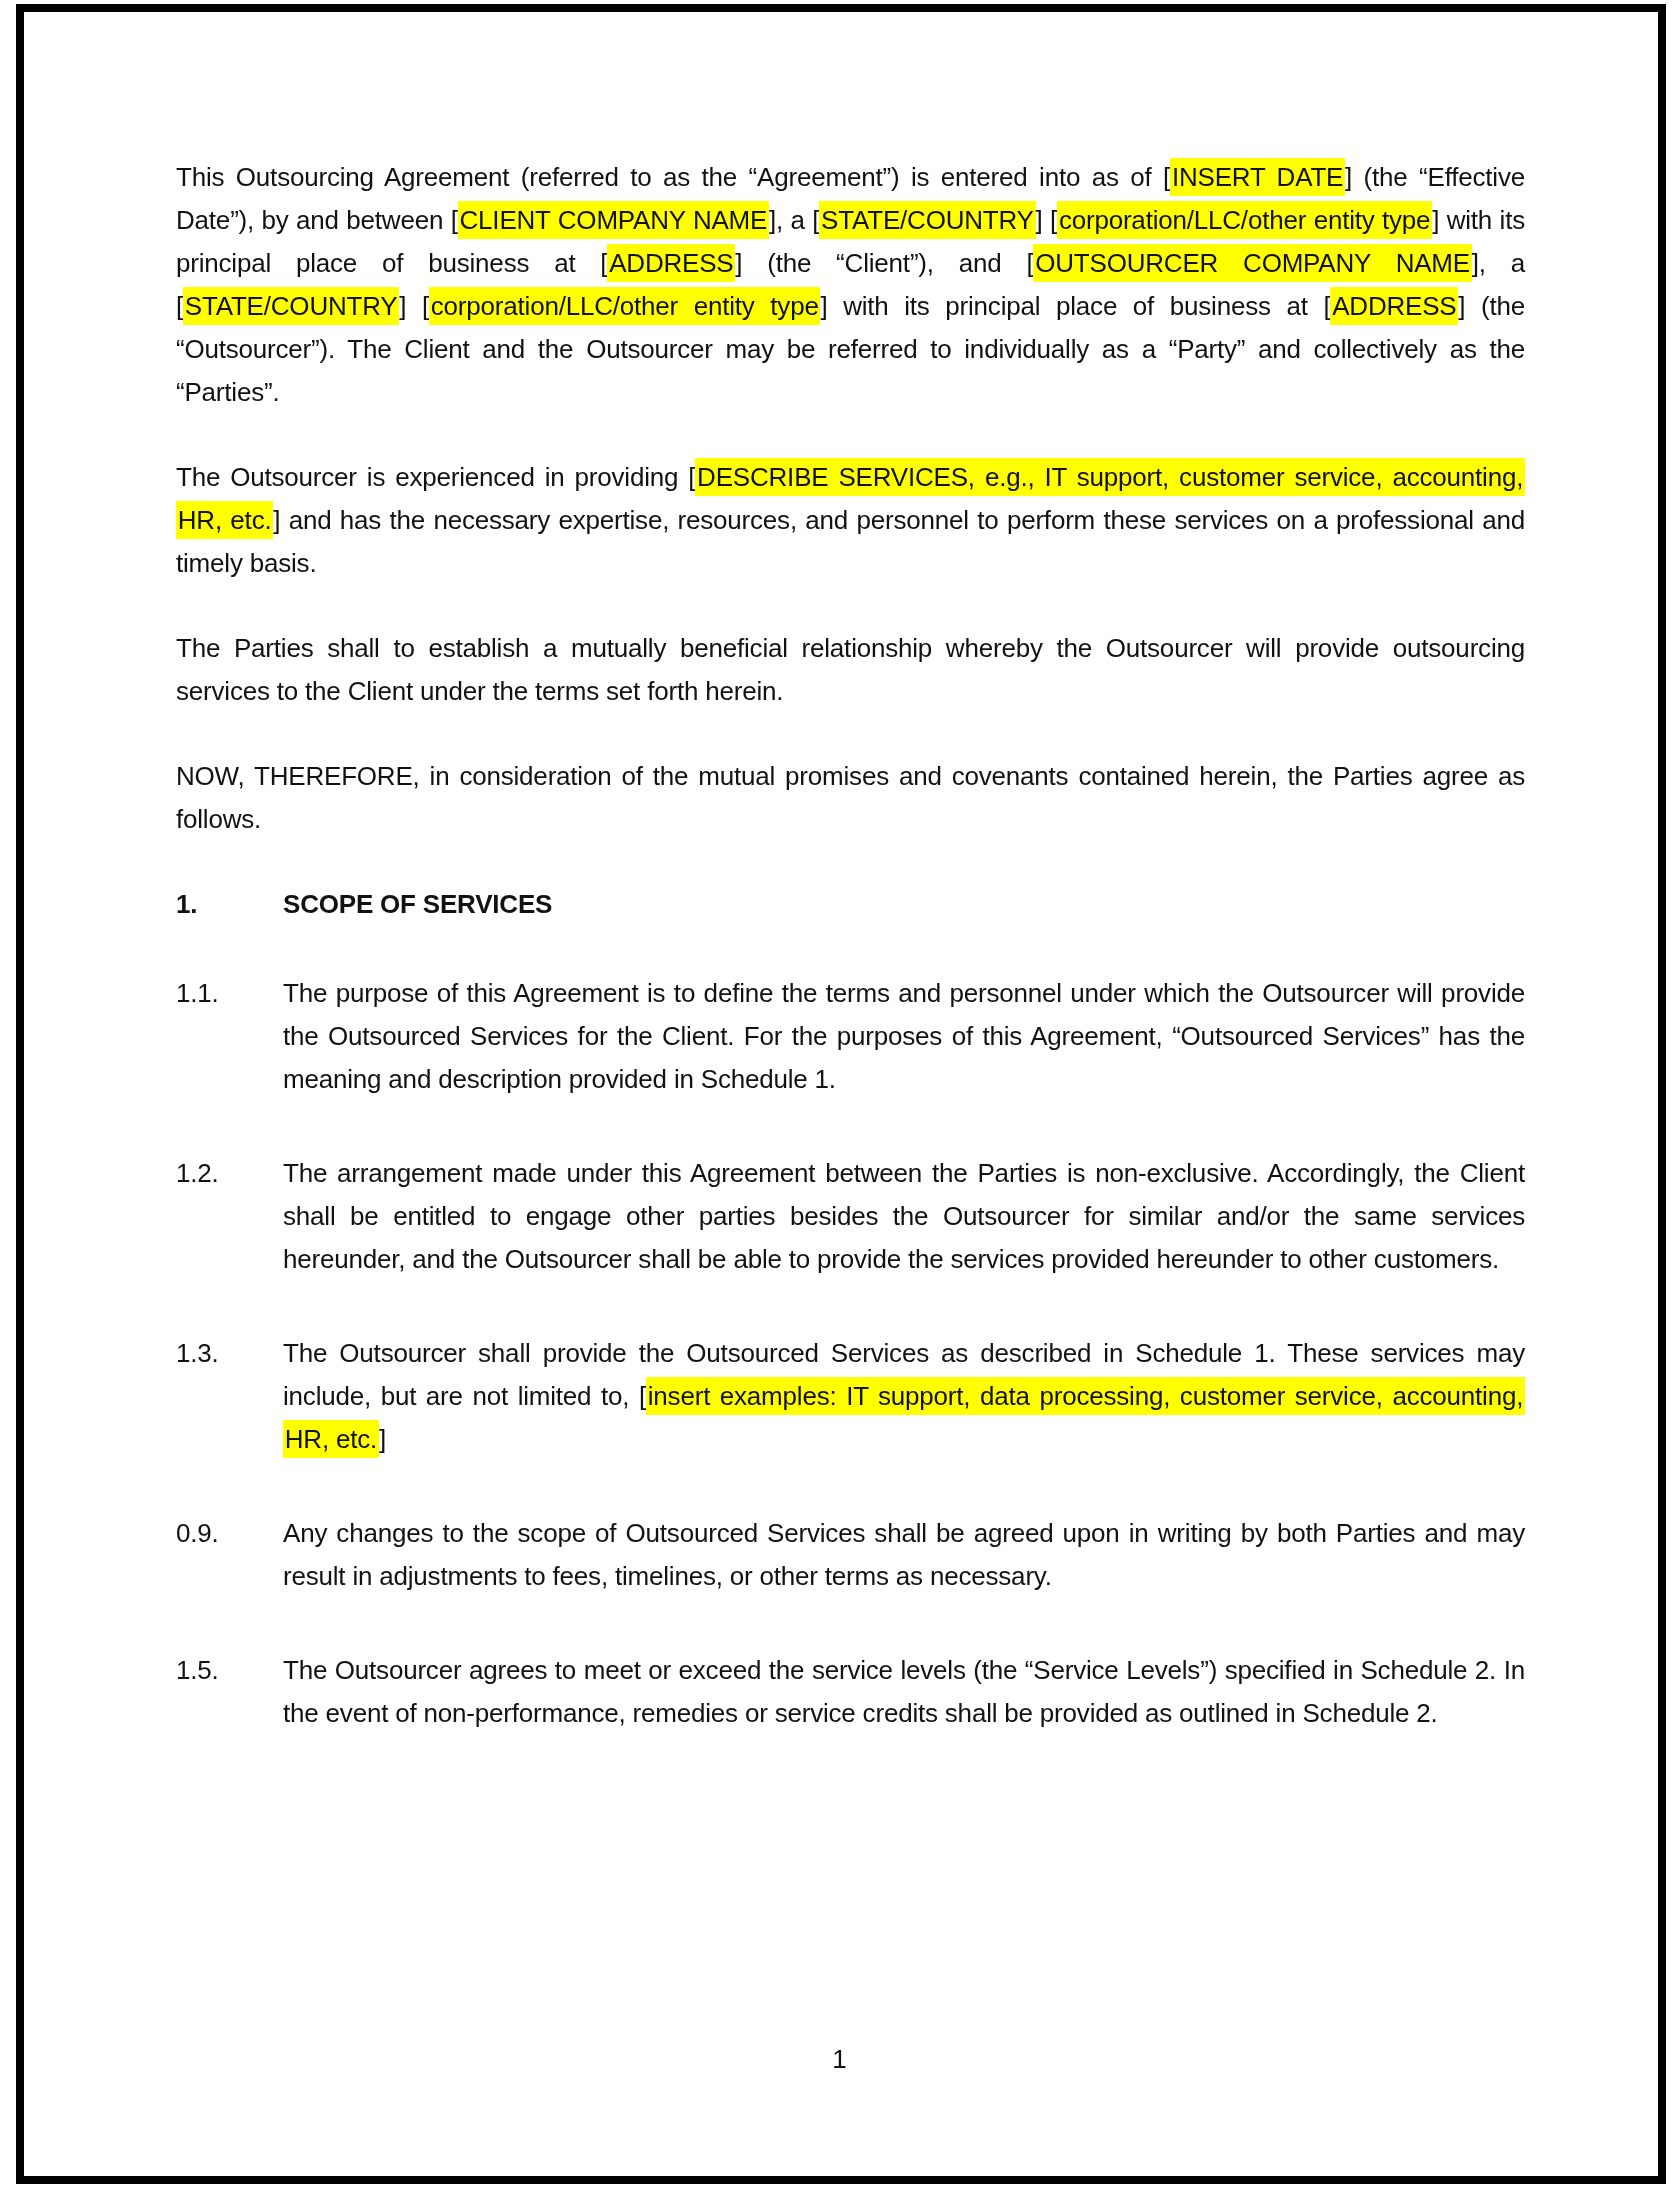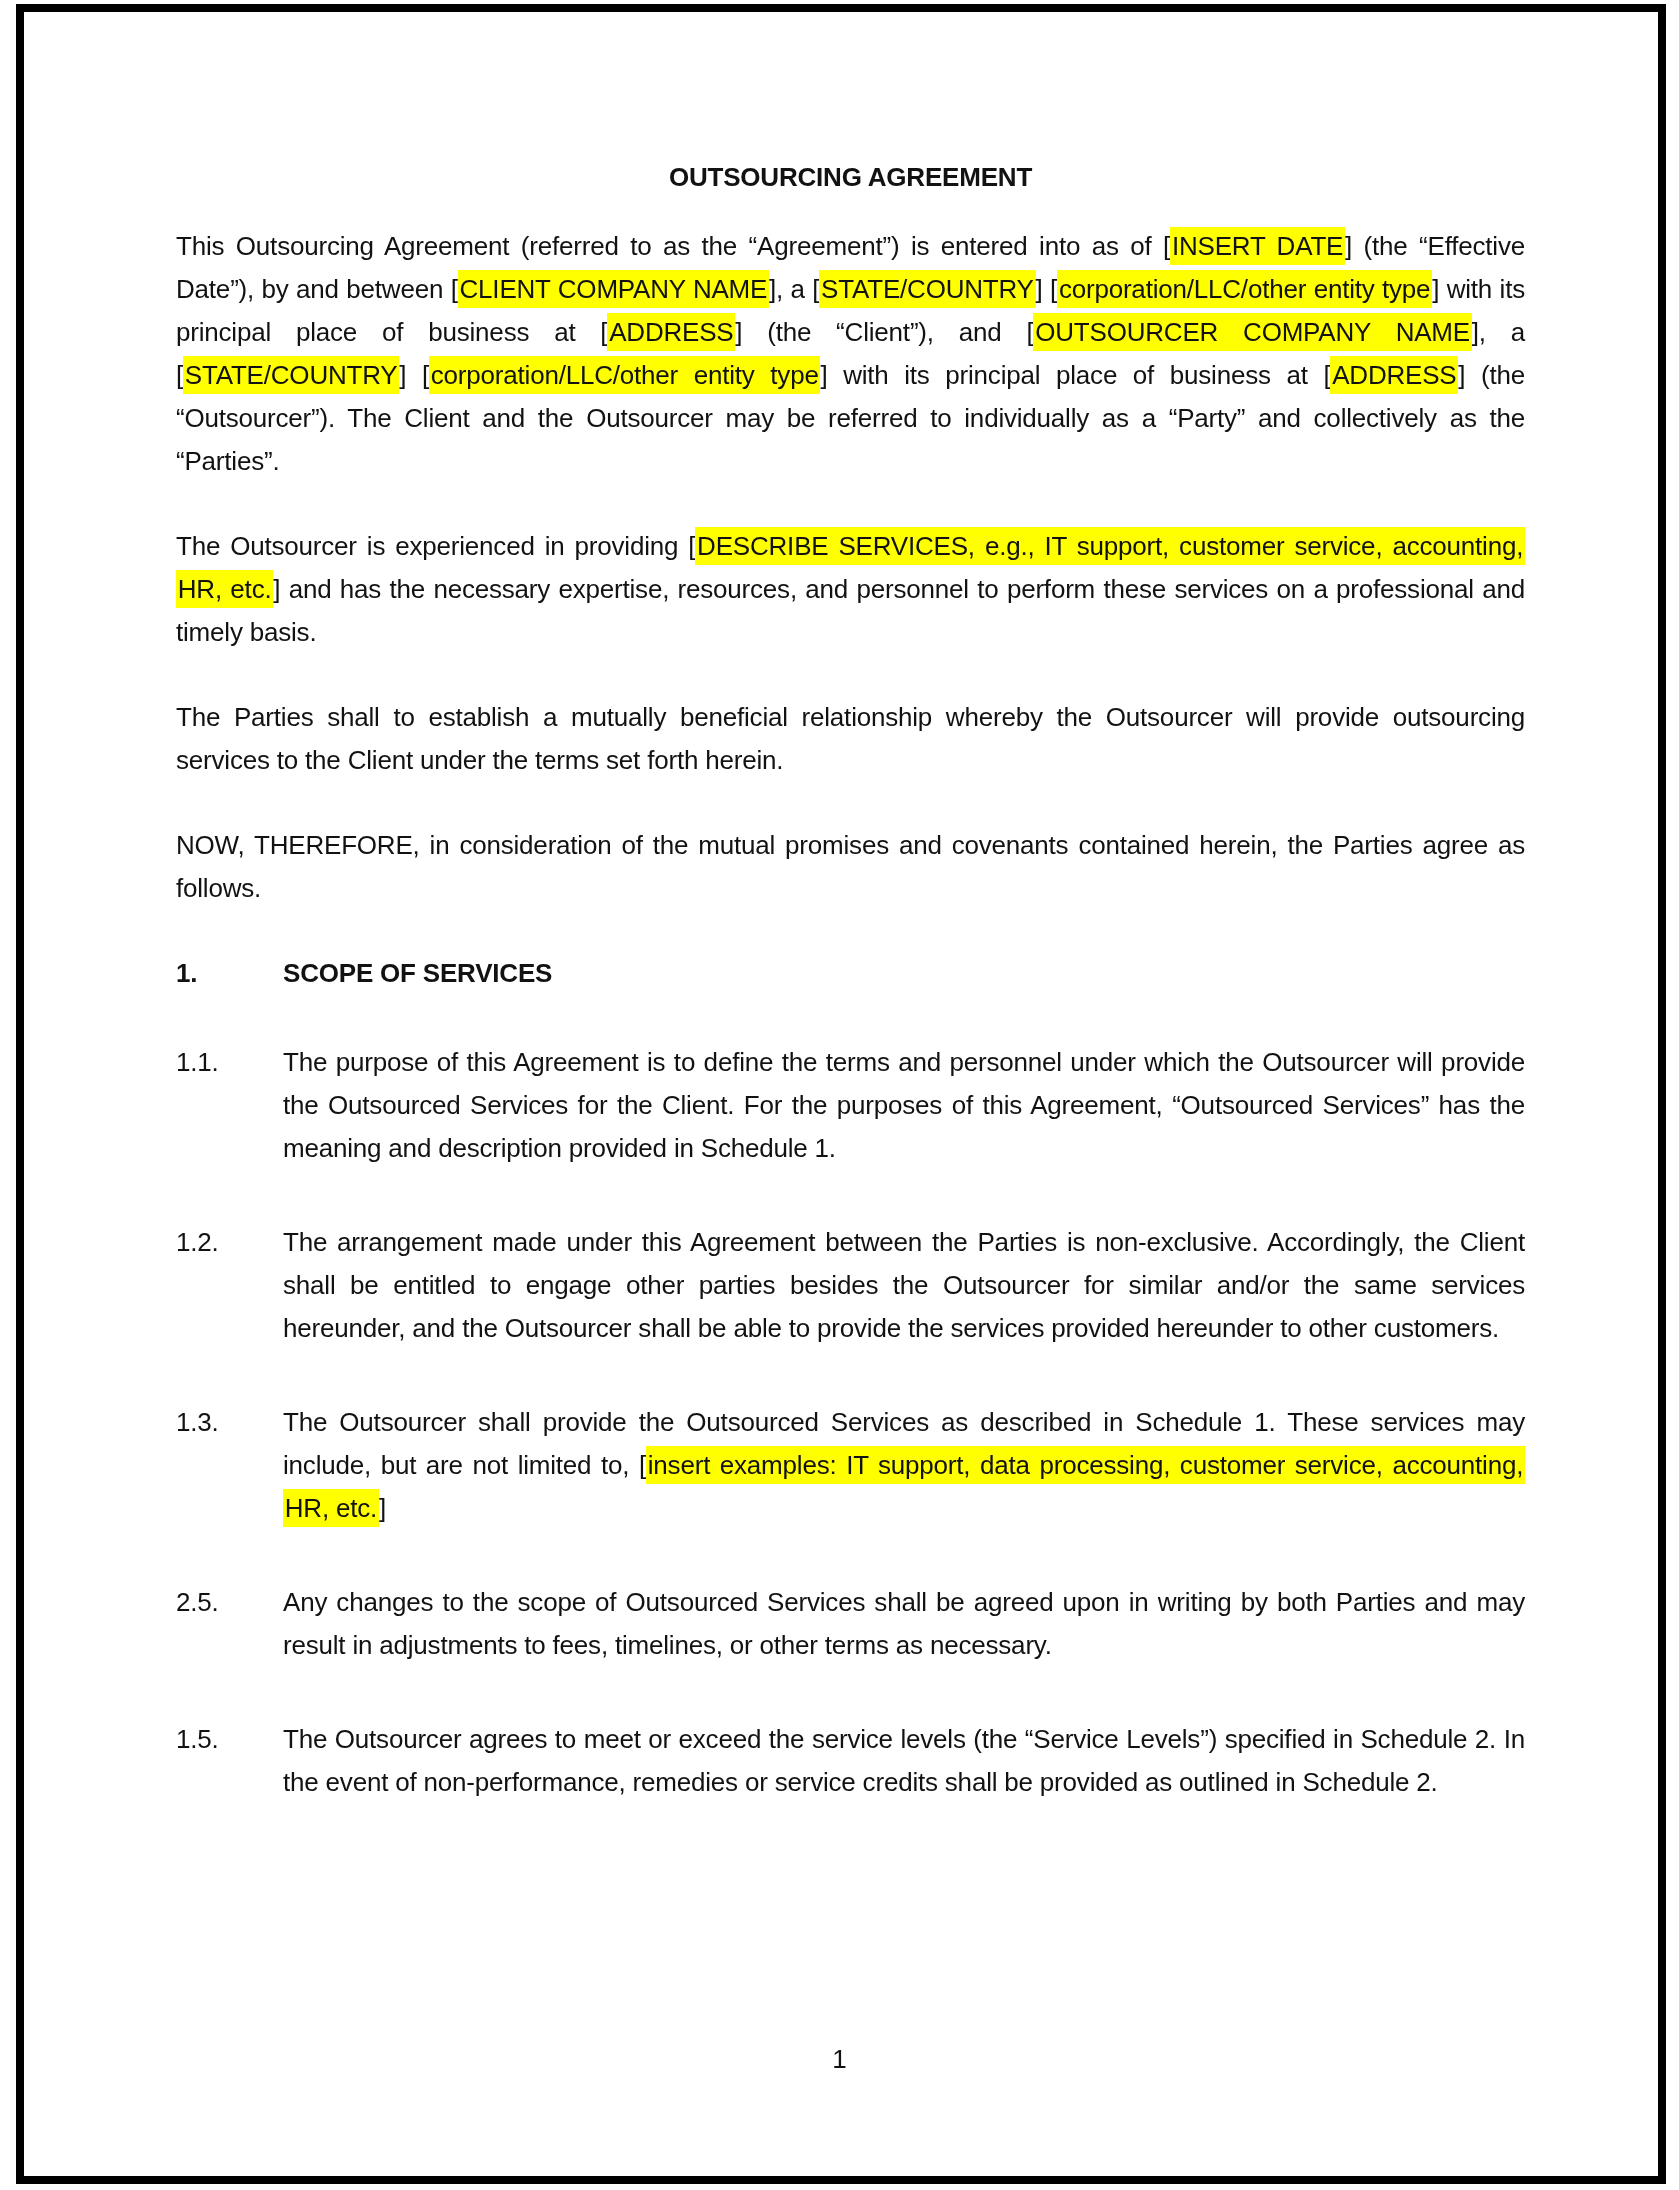--- a/index.html
+++ b/index.html
@@ -71,29 +71,28 @@
     top: 2038px;
     text-align: center;
   }
 </style>
 </head>
 <body>
 
 <div class="page">
   <div class="page-border"></div>
   <div class="content">
-    <h1 class="doc-title">OUTSOURCING AGREEMENT</h1>
     <main>
         <p class="para"><span>This Outsourcing Agreement (referred to as the “</span><span class="b">Agreement</span><span>”) is entered into as of [</span><span class="hl" style="background-color: rgb(255, 255, 0);">INSERT DATE</span><span>] (the “</span><span class="b">Effective Date</span><span>”), by and between [</span><span class="hl" style="background-color: rgb(255, 255, 0);">CLIENT COMPANY NAME</span><span>], a [</span><span class="hl" style="background-color: rgb(255, 255, 0);">STATE/COUNTRY</span><span>] [</span><span class="hl" style="background-color: rgb(255, 255, 0);">corporation/LLC/other entity type</span><span>] with its principal place of business at [</span><span class="hl" style="background-color: rgb(255, 255, 0);">ADDRESS</span><span>] (the “</span><span class="b">Client</span><span>”), and [</span><span class="hl" style="background-color: rgb(255, 255, 0);">OUTSOURCER COMPANY NAME</span><span>], a [</span><span class="hl" style="background-color: rgb(255, 255, 0);">STATE/COUNTRY</span><span>] [</span><span class="hl" style="background-color: rgb(255, 255, 0);">corporation/LLC/other entity type</span><span>] with its principal place of business at [</span><span class="hl" style="background-color: rgb(255, 255, 0);">ADDRESS</span><span>] (the “</span><span class="b">Outsourcer</span><span>”). The Client and the Outsourcer may be referred to individually as a “</span><span class="b">Party</span><span>” and collectively as the “</span><span class="b">Parties</span><span>”.</span></p>
         <p class="para"><span>The Outsourcer is experienced in providing [</span><span class="hl" style="background-color: rgb(255, 255, 0);">DESCRIBE SERVICES, e.g., IT support, customer service, accounting, HR, etc.</span><span>] and has the necessary expertise, resources, and personnel to perform these services on a professional and timely basis.</span></p>
         <p class="para"><span>The Parties shall to establish a mutually beneficial relationship whereby the Outsourcer will provide outsourcing services to the Client under the terms set forth herein.</span></p>
         <p class="para"><span>NOW, THEREFORE, in consideration of the mutual promises and covenants contained herein, the Parties agree as follows.</span></p>
         <div class="clause heading"><span class="num">1.</span><span><span>SCOPE OF SERVICES</span></span></div>
         <div class="clause"><span class="num">1.1.</span><span><span>The purpose of this Agreement is to define the terms and personnel under which the Outsourcer will provide the Outsourced Services for the Client. For the purposes of this Agreement, “</span><span class="b">Outsourced Services</span><span>” has the meaning and description provided in Schedule 1.</span></span></div>
         <div class="clause"><span class="num">1.2.</span><span><span>The arrangement made under this Agreement between the Parties is non-exclusive. Accordingly, the Client shall be entitled to engage other parties besides the Outsourcer for similar and/or the same services hereunder, and the Outsourcer shall be able to provide the services provided hereunder to other customers.</span></span></div>
         <div class="clause"><span class="num">1.3.</span><span><span>The Outsourcer shall provide the Outsourced Services as described in Schedule 1. These services may include, but are not limited to, [</span><span class="hl" style="background-color: rgb(255, 255, 0);">insert examples: IT support, data processing, customer service, accounting, HR, etc.</span><span>]</span></span></div>
-        <div class="clause"><span class="num">2.5.</span><span><span>Any changes to the scope of Outsourced Services shall be agreed upon in writing by both Parties and may result in adjustments to fees, timelines, or other terms as necessary.</span></span></div>
+        <div class="clause"><span class="num">0.9.</span><span><span>Any changes to the scope of Outsourced Services shall be agreed upon in writing by both Parties and may result in adjustments to fees, timelines, or other terms as necessary.</span></span></div>
         <div class="clause"><span class="num">1.5.</span><span><span>The Outsourcer agrees to meet or exceed the service levels (the “</span><span class="b">Service Levels</span><span>”) specified in Schedule 2. In the event of non-performance, remedies or service credits shall be provided as outlined in Schedule 2.</span></span></div>
       </main>
   </div>
   <div class="page-number">1</div>
 </div>
 
 
 </body></html>

